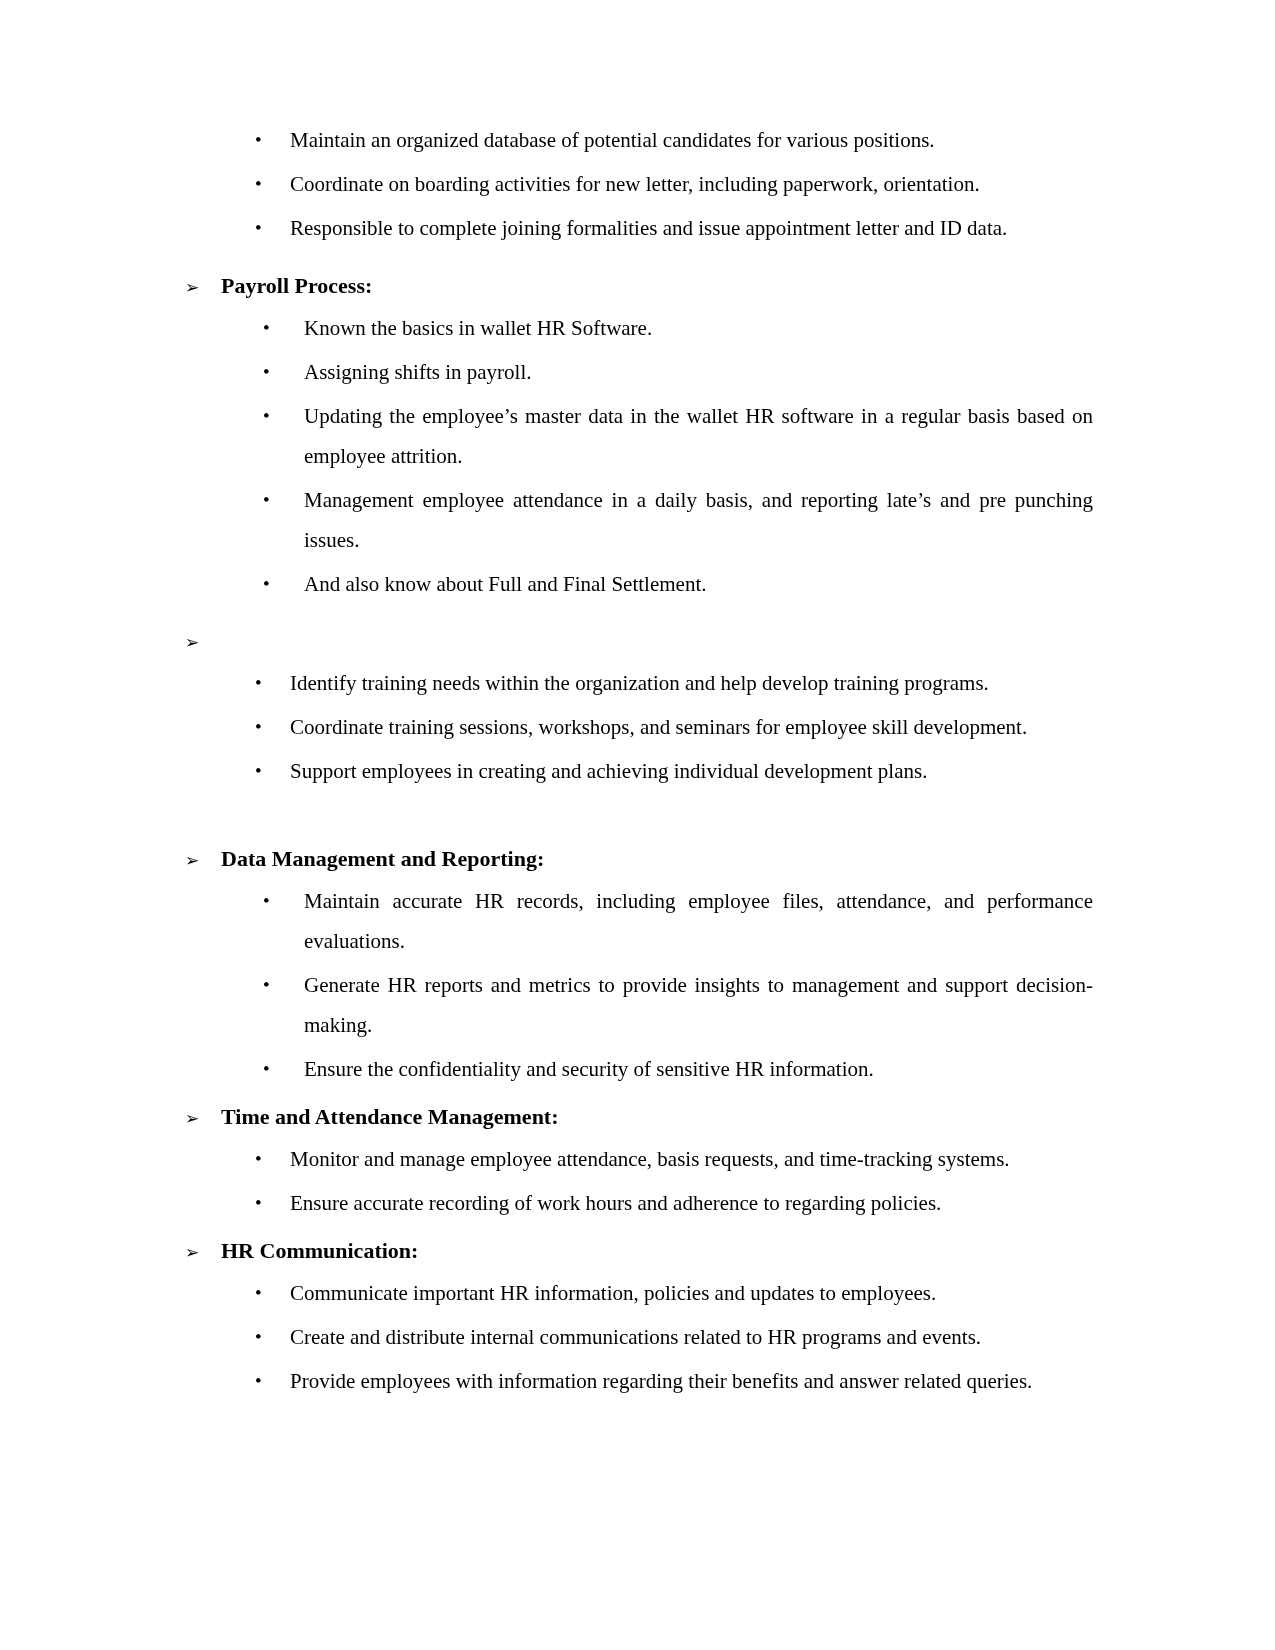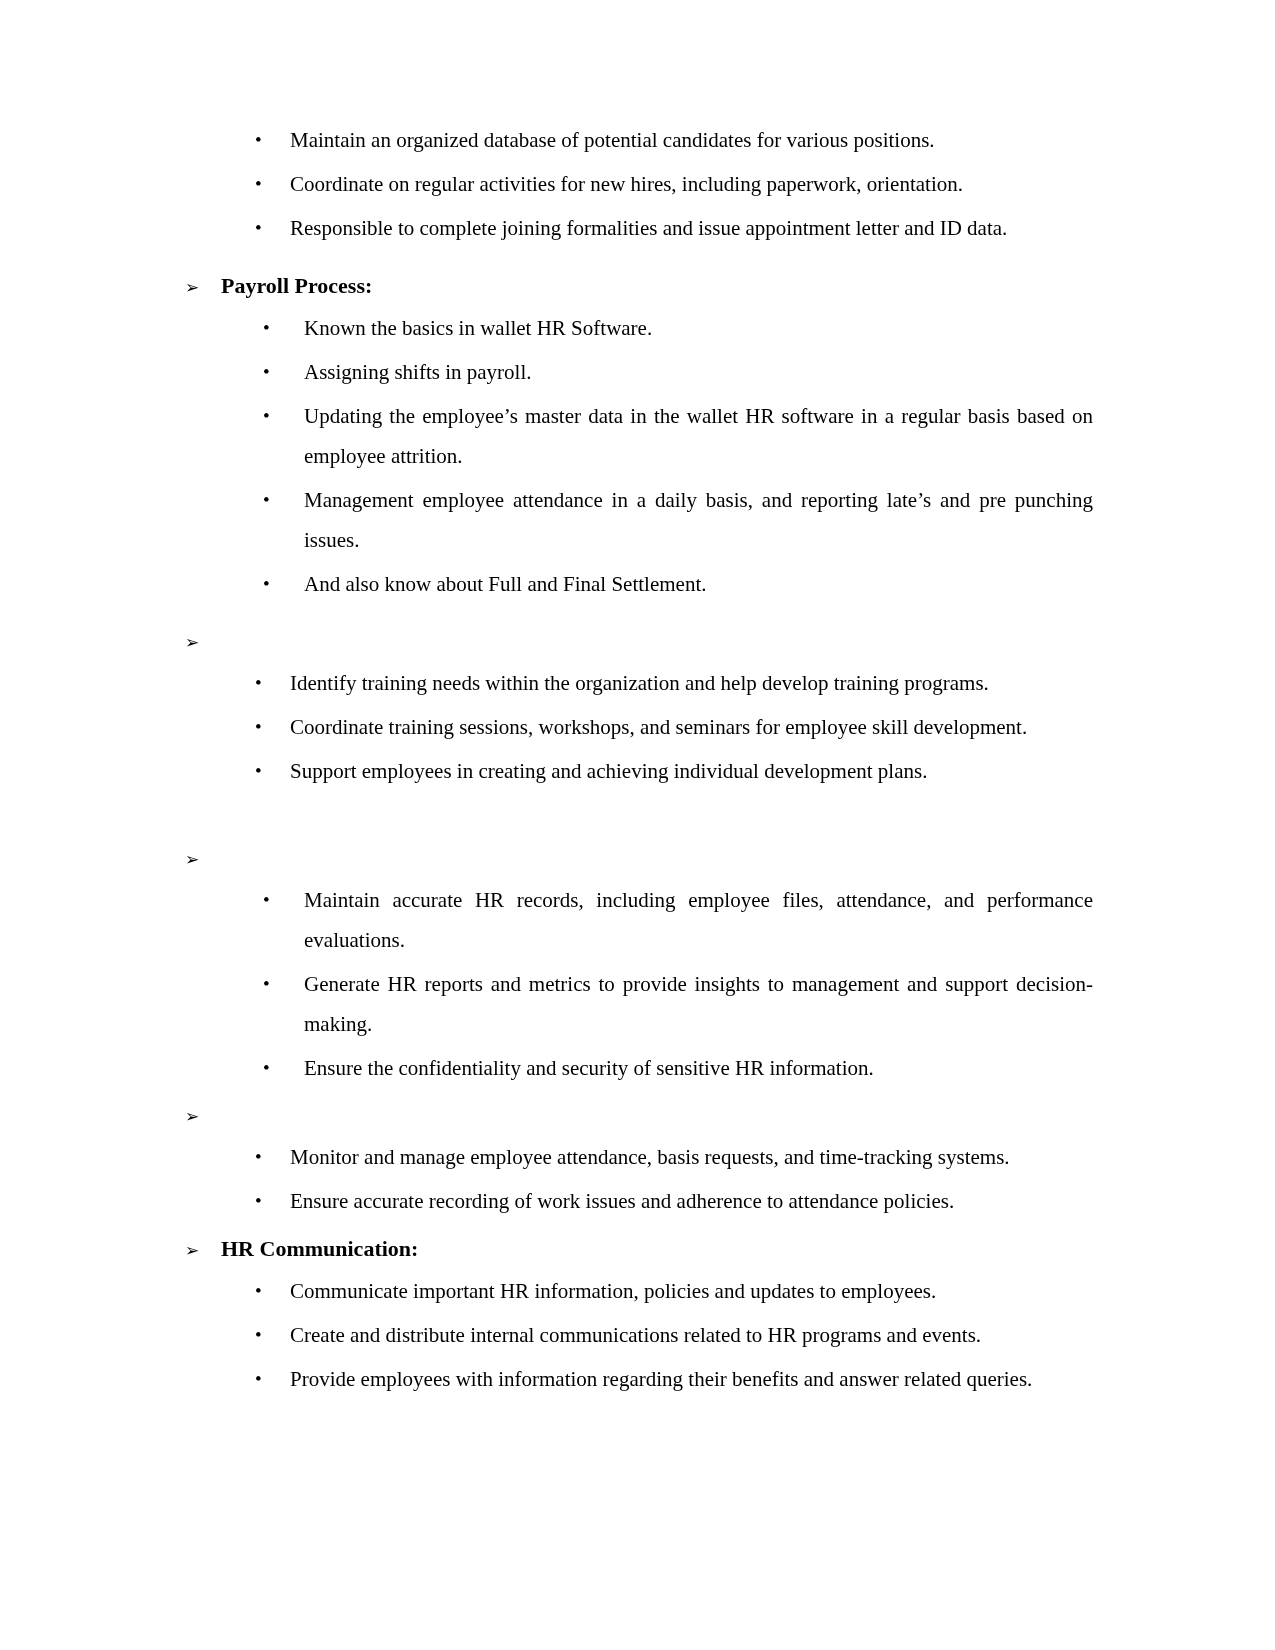--- a/index.html
+++ b/index.html
@@ -68,21 +68,21 @@
 <div class="page" data-name="document-page">
   <main class="doc" id="doc" data-name="document-body">
       <section class="block" data-name="intro-bullet-block">
         <ul class="bullets indent-1" data-name="bullet-list">
           <li data-name="bullet-item">
             <span class="dot" data-name="bullet-dot-icon">•</span>
             <span class="item-text" data-name="bullet-item-text">Maintain an organized database of potential candidates for various positions.</span>
           </li>
           <li data-name="bullet-item">
             <span class="dot" data-name="bullet-dot-icon">•</span>
-            <span class="item-text" data-name="bullet-item-text">Coordinate on regular activities for new hires, including paperwork, orientation.</span>
+            <span class="item-text" data-name="bullet-item-text">Coordinate on boarding activities for new letter, including paperwork, orientation.</span>
           </li>
           <li data-name="bullet-item">
             <span class="dot" data-name="bullet-dot-icon">•</span>
             <span class="item-text" data-name="bullet-item-text">Responsible to complete joining formalities and issue appointment letter and ID data.</span>
           </li>
         </ul>
       </section>
       <section class="block" data-name="section-payroll-process">
         <div class="heading" data-name="section-heading">
           <span class="arrow" data-name="arrow-bullet-icon">➢</span>
@@ -126,48 +126,50 @@
           </li>
           <li data-name="bullet-item">
             <span class="dot" data-name="bullet-dot-icon">•</span>
             <span class="item-text" data-name="bullet-item-text">Support employees in creating and achieving individual development plans.</span>
           </li>
         </ul>
       </section>
       <section class="block" data-name="section-data-management-and-reporting">
         <div class="heading" data-name="section-heading">
           <span class="arrow" data-name="arrow-bullet-icon">➢</span>
+          <span class="heading-text" data-name="section-heading-text">Data Management and Reporting:</span>
         </div>
         <ul class="bullets indent-2" data-name="bullet-list">
           <li data-name="bullet-item">
             <span class="dot" data-name="bullet-dot-icon">•</span>
             <span class="item-text" data-name="bullet-item-text">Maintain accurate HR records, including employee files, attendance, and performance evaluations.</span>
           </li>
           <li data-name="bullet-item">
             <span class="dot" data-name="bullet-dot-icon">•</span>
             <span class="item-text" data-name="bullet-item-text">Generate HR reports and metrics to provide insights to management and support decision-making.</span>
           </li>
           <li data-name="bullet-item">
             <span class="dot" data-name="bullet-dot-icon">•</span>
             <span class="item-text" data-name="bullet-item-text">Ensure the confidentiality and security of sensitive HR information.</span>
           </li>
         </ul>
       </section>
       <section class="block" data-name="section-time-and-attendance-management">
         <div class="heading" data-name="section-heading">
           <span class="arrow" data-name="arrow-bullet-icon">➢</span>
+          <span class="heading-text" data-name="section-heading-text">Time and Attendance Management:</span>
         </div>
         <ul class="bullets indent-1" data-name="bullet-list">
           <li data-name="bullet-item">
             <span class="dot" data-name="bullet-dot-icon">•</span>
             <span class="item-text" data-name="bullet-item-text">Monitor and manage employee attendance, basis requests, and time-tracking systems.</span>
           </li>
           <li data-name="bullet-item">
             <span class="dot" data-name="bullet-dot-icon">•</span>
-            <span class="item-text" data-name="bullet-item-text">Ensure accurate recording of work issues and adherence to attendance policies.</span>
+            <span class="item-text" data-name="bullet-item-text">Ensure accurate recording of work hours and adherence to regarding policies.</span>
           </li>
         </ul>
       </section>
       <section class="block" data-name="section-hr-communication">
         <div class="heading" data-name="section-heading">
           <span class="arrow" data-name="arrow-bullet-icon">➢</span>
           <span class="heading-text" data-name="section-heading-text">HR Communication:</span>
         </div>
         <ul class="bullets indent-1" data-name="bullet-list">
           <li data-name="bullet-item">

